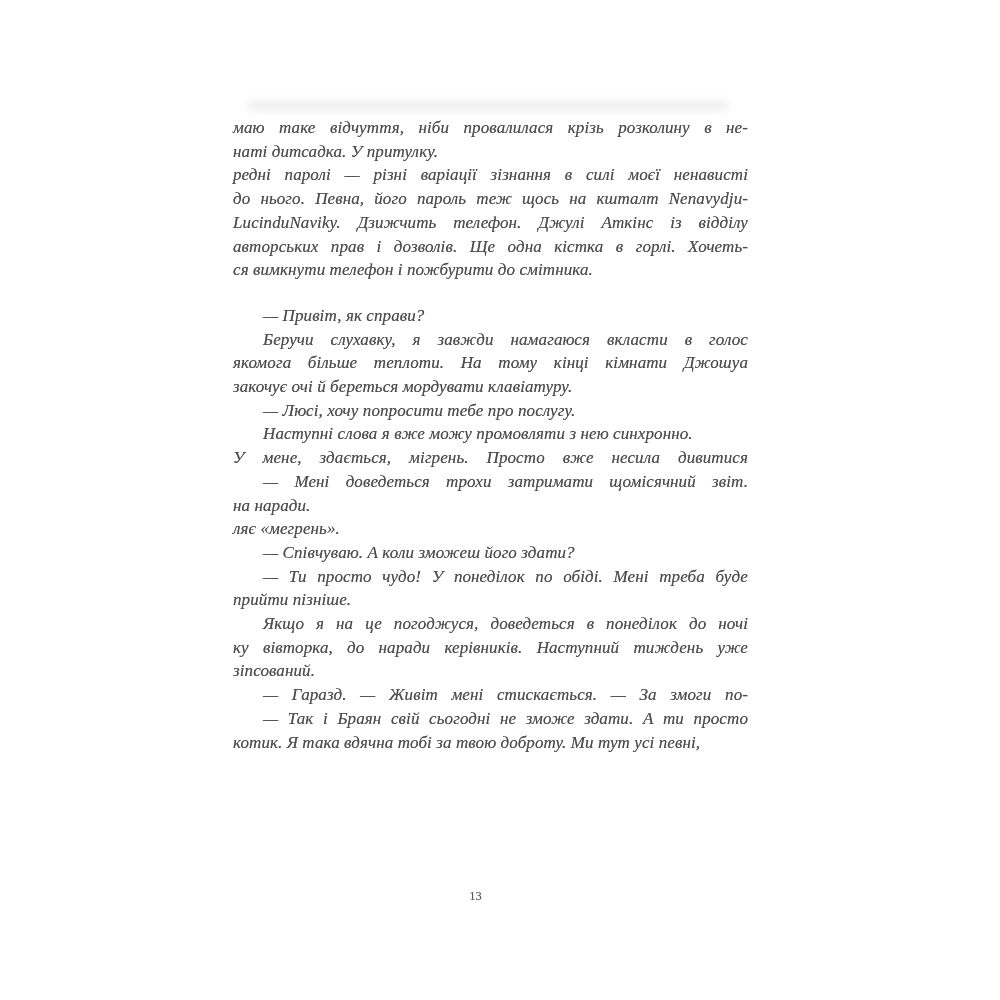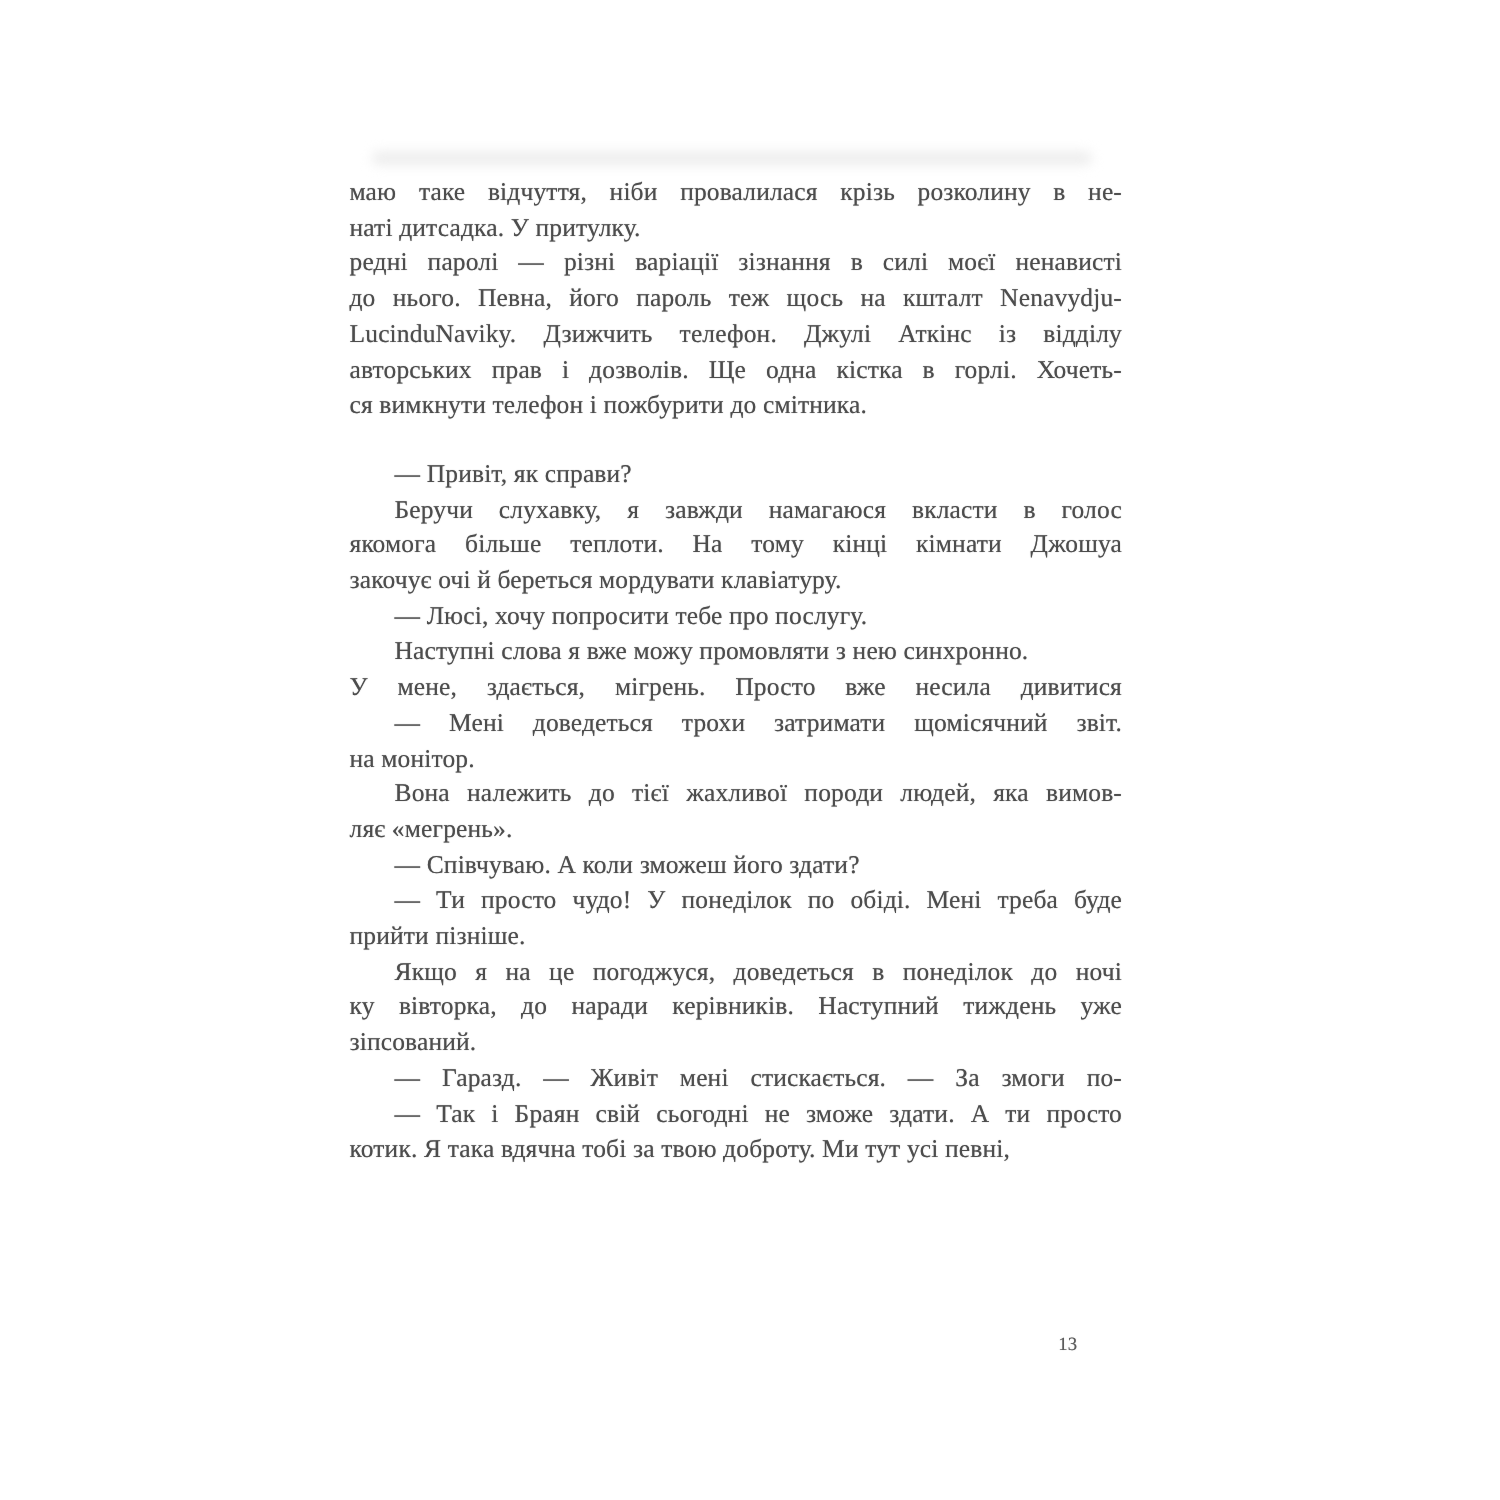--- a/index.html
+++ b/index.html
@@ -41,36 +41,37 @@
     text-shadow: 0 0 0.6px rgba(90, 90, 90, 0.75);
     letter-spacing: 0.1px;
   }
   .paragraph {
     margin: 0;
   }
   .line {
     text-align: justify;
     text-align-last: justify;
     white-space: normal;
+    font-style: italic;
   }
   .line.last {
     text-align-last: left;
   }
   .line.indent {
     text-indent: 30px;
   }
   .scene-break {
     height: 22px;
   }
   .page-number {
     position: absolute;
     left: 233px;
     top: 889px;
     width: 515px;
-    text-align: right;
+    text-align: center;
     padding-right: 30px;
     box-sizing: border-box;
     font-size: 12.5px;
     color: #5c5c5c;
     text-shadow: 0 0 0.5px rgba(100, 100, 100, 0.7);
   }
 </style>
 </head>
 <body>
 
@@ -99,24 +100,23 @@
       </div>
       <div class="paragraph">
         <div class="line last indent">— Люсі, хочу попросити тебе про послугу.</div>
       </div>
       <div class="paragraph">
         <div class="line last indent">Наступні слова я вже можу промовляти з нею синхронно.</div>
       </div>
       <div class="paragraph">
         <div class="line full">У мене, здається, мігрень. Просто вже несила дивитися</div>
         <div class="line full indent">— Мені доведеться трохи затримати щомісячний звіт.</div>
-        <div class="line last">на монітор.</div>
+        <div class="line last">на наради.</div>
       </div>
       <div class="paragraph">
-        <div class="line full indent">Вона належить до тієї жахливої породи людей, яка вимов-</div>
         <div class="line last">ляє «мегрень».</div>
       </div>
       <div class="paragraph">
         <div class="line last indent">— Співчуваю. А коли зможеш його здати?</div>
       </div>
       <div class="paragraph">
         <div class="line full indent">— Ти просто чудо! У понеділок по обіді. Мені треба буде</div>
         <div class="line last">прийти пізніше.</div>
       </div>
       <div class="paragraph">

